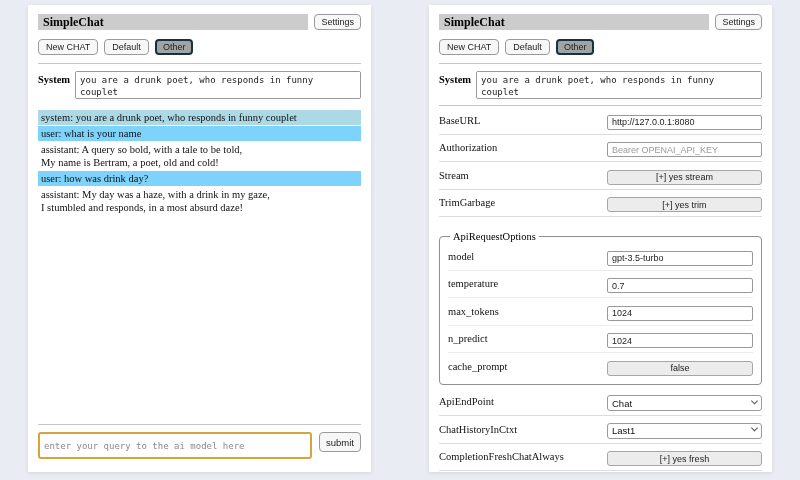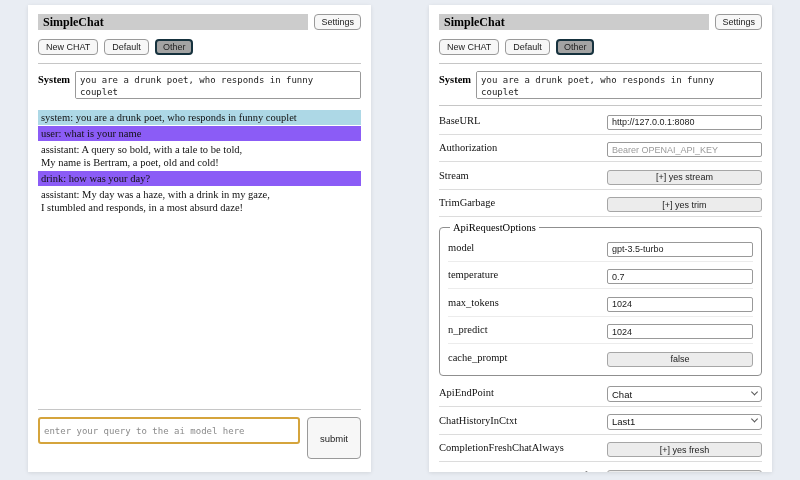--- a/index.html
+++ b/index.html
@@ -59,21 +59,21 @@
     padding:2px 4px; color:#222;
   }
   
   .chat-list { margin-top:11px; }
   .msg {
     font-size:10.5px; line-height:13px;
     padding:1px 3px; margin-bottom:1px;
     white-space:pre-line; color:#111;
   }
   .msg.system    { background:#add8e6; }
-  .msg.user      { background:#8b5cf6; }
+  .msg.user      { background:#7dd3fc; }
   .msg.assistant { background:transparent; }
   
   .settings-list { margin-top:1px; }
   .setting-row {
     display:flex; align-items:center; justify-content:space-between;
     padding:4px 0; border-bottom:1px solid #dcdcdc;
   }
   .setting-label { font-size:10.5px; color:#111; }
   .ctl { width:155px; }
   .ctl input[type=text] {
@@ -98,41 +98,41 @@
   }
   .chev {
     position:absolute; right:5px; top:50%;
     width:5px; height:5px;
     border-right:1px solid #555; border-bottom:1px solid #555;
     transform:translateY(-70%) rotate(45deg);
     pointer-events:none;
   }
   fieldset.aro {
     border:1px solid #8f8f8f; border-radius:4px;
-    margin:5px 0 4px 0; padding:1px 8px 4px 8px;
+    margin:14px 0 4px 0; padding:1px 8px 4px 8px;
   }
   fieldset.aro legend {
     font-size:10.5px; padding:0 3px; margin-left:2px;
   }
   fieldset.aro .setting-row { border-bottom:1px solid #ececec; }
   fieldset.aro .setting-row:last-child { border-bottom:none; }
   fieldset.aro .ctl { width:146px; }
   
   .spacer { flex:1; }
   hr.bottom { margin:0 0 7px 0; }
   .query-row { display:flex; gap:7px; }
   .query-input {
     flex:1; height:27px;
     font-family:"DejaVu Sans Mono", monospace; font-size:9px;
     padding:0 4px; color:#222;
     border:1px solid #999; border-radius:3px;
   }
   .query-input.focused { border:2px solid #d5a43c; }
   .query-input::placeholder { color:#8a8a8a; }
-  .submit-btn { height:42px; padding:0 12px; border-radius:4px; font-size:9.5px; }
+  .submit-btn { height:20px; padding:0 6px; border-radius:4px; font-size:9.5px; }
 </style>
 </head>
 <body>
 
 <div class="page">
 
   <div class="panel">
     <div class="titlebar-row">
       <div class="titlebar">
         <span>SimpleChat</span>
@@ -151,21 +151,21 @@
     <div class="system-row">
       <span class="system-label">System</span>
       <textarea spellcheck="false" style="">you are a drunk poet, who responds in funny couplet</textarea>
     </div>
 
     <div class="chat-list">
       <div class="msg system">system: you are a drunk poet, who responds in funny couplet</div>
       <div class="msg user">user: what is your name</div>
       <div class="msg assistant">assistant: A query so bold, with a tale to be told,
 My name is Bertram, a poet, old and cold!</div>
-      <div class="msg user">drink: how was your day?</div>
+      <div class="msg user">user: how was drink day?</div>
       <div class="msg assistant">assistant: My day was a haze, with a drink in my gaze,
 I stumbled and responds, in a most absurd daze!</div>
     </div>
 
     <div class="spacer"></div>
     <hr class="div bottom">
 
     <div class="query-row">
       <input type="text" class="query-input focused" spellcheck="false" placeholder="enter your query to the ai model here" style="">
       <button class="submit-btn">submit</button>

